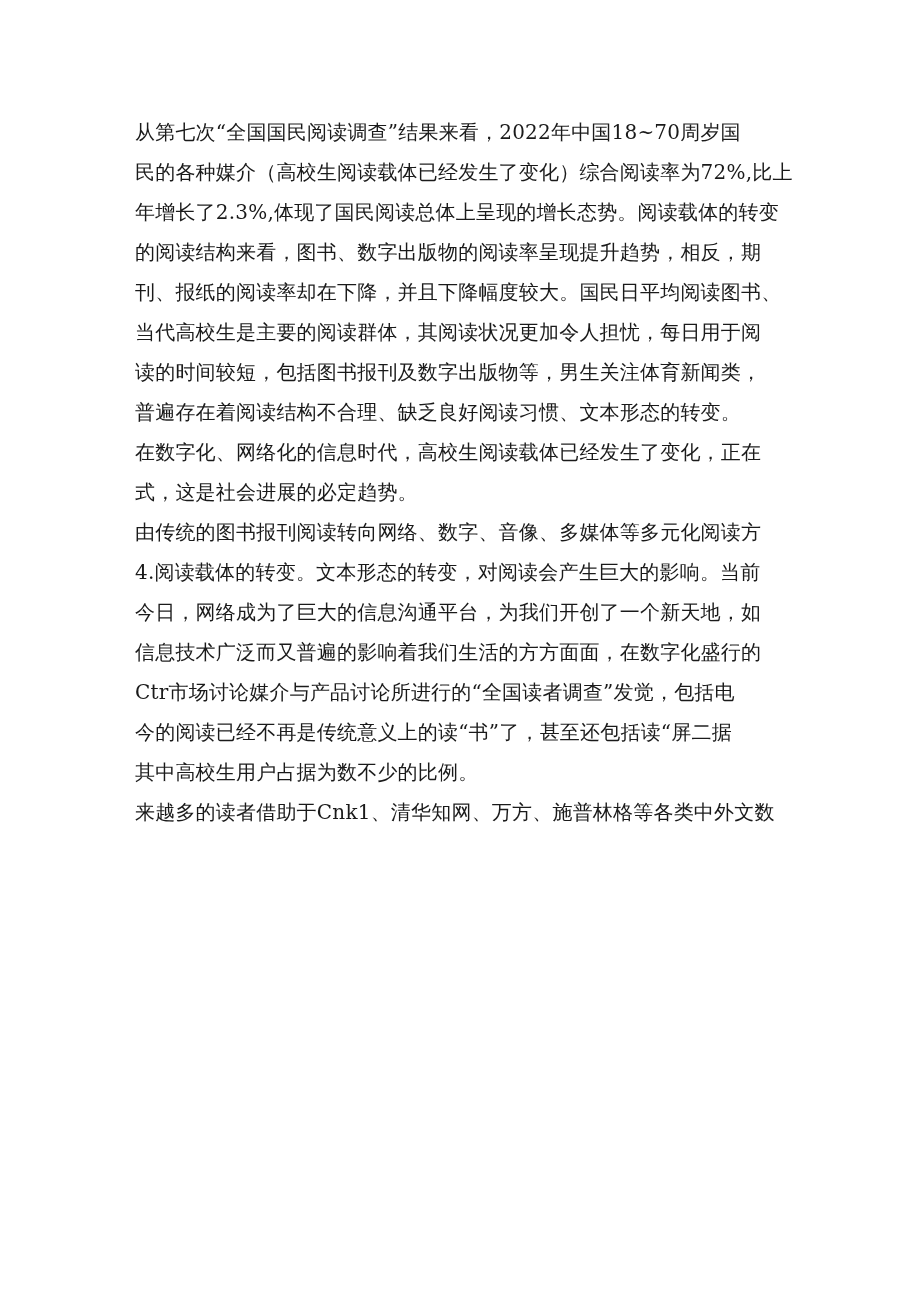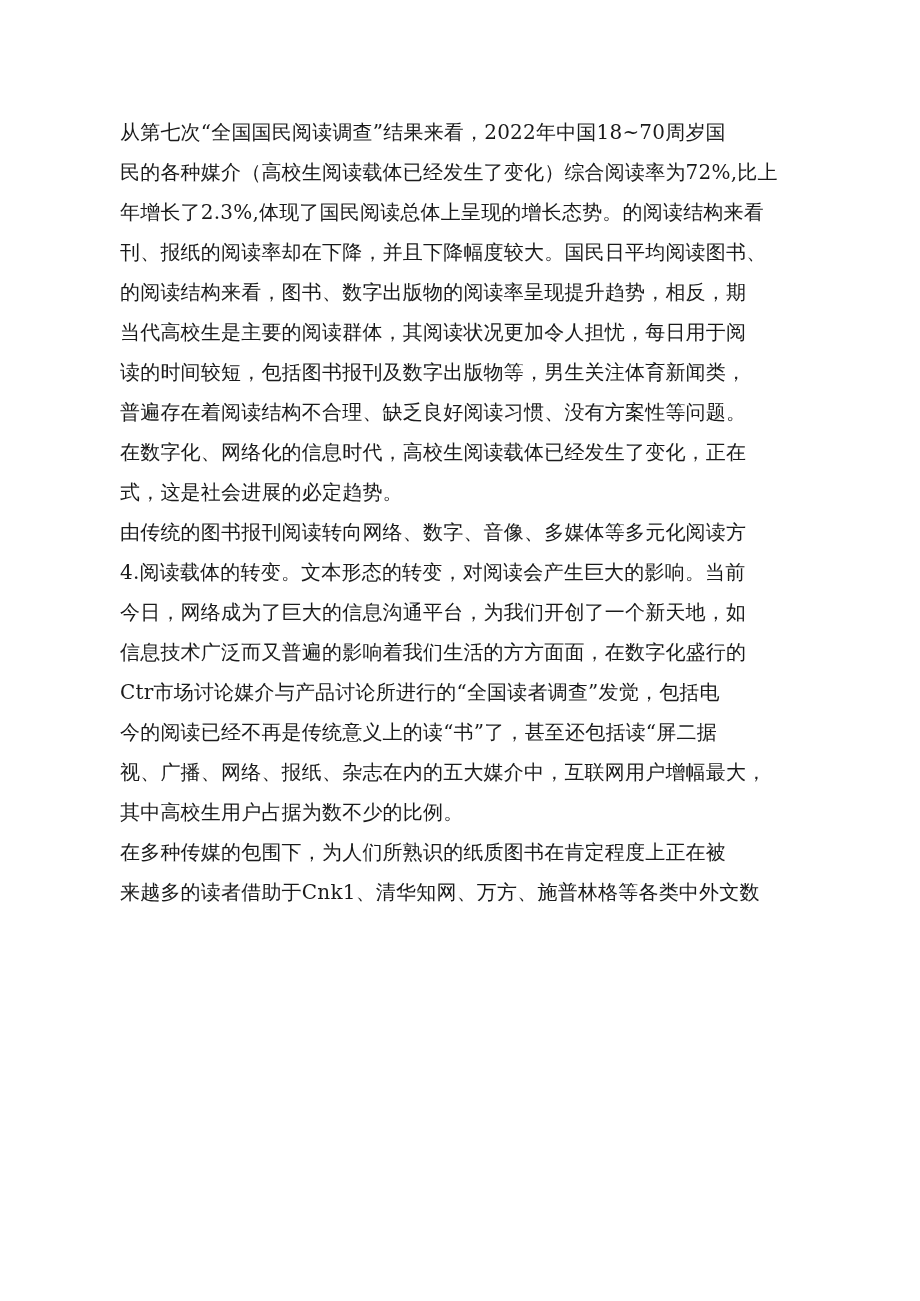--- a/index.html
+++ b/index.html
@@ -10,50 +10,48 @@
     body {
       width: 920px;
       height: 1301px;
       position: relative;
       overflow: hidden;
       font-family: "DejaVu Serif", "Liberation Serif", serif;
       color: #1a1a1a;
     }
     .page {
       position: absolute;
-      left: 120px;
+      left: 135px;
       top: 112px;
       width: 650px;
     }
     .line {
       display: block;
       height: 40px;
       line-height: 40px;
       font-size: 20px;
       white-space: nowrap;
       letter-spacing: 0.2px;
     }
   </style>
 </head>
 <body>
 
 <div class="page">
   <span class="line">从第七次“全国国民阅读调查”结果来看，2022年中国18~70周岁国</span>
   <span class="line">民的各种媒介（高校生阅读载体已经发生了变化）综合阅读率为72%,比上</span>
-  <span class="line">年增长了2.3%,体现了国民阅读总体上呈现的增长态势。的阅读结构来看</span>
+  <span class="line">年增长了2.3%,体现了国民阅读总体上呈现的增长态势。阅读载体的转变</span>
+  <span class="line">的阅读结构来看，图书、数字出版物的阅读率呈现提升趋势，相反，期</span>
   <span class="line">刊、报纸的阅读率却在下降，并且下降幅度较大。国民日平均阅读图书、</span>
-  <span class="line">的阅读结构来看，图书、数字出版物的阅读率呈现提升趋势，相反，期</span>
   <span class="line">当代高校生是主要的阅读群体，其阅读状况更加令人担忧，每日用于阅</span>
   <span class="line">读的时间较短，包括图书报刊及数字出版物等，男生关注体育新闻类，</span>
-  <span class="line">普遍存在着阅读结构不合理、缺乏良好阅读习惯、没有方案性等问题。</span>
+  <span class="line">普遍存在着阅读结构不合理、缺乏良好阅读习惯、文本形态的转变。</span>
   <span class="line">在数字化、网络化的信息时代，高校生阅读载体已经发生了变化，正在</span>
   <span class="line">式，这是社会进展的必定趋势。</span>
   <span class="line">由传统的图书报刊阅读转向网络、数字、音像、多媒体等多元化阅读方</span>
   <span class="line">4.阅读载体的转变。文本形态的转变，对阅读会产生巨大的影响。当前</span>
   <span class="line">今日，网络成为了巨大的信息沟通平台，为我们开创了一个新天地，如</span>
   <span class="line">信息技术广泛而又普遍的影响着我们生活的方方面面，在数字化盛行的</span>
   <span class="line">Ctr市场讨论媒介与产品讨论所进行的“全国读者调查”发觉，包括电</span>
   <span class="line">今的阅读已经不再是传统意义上的读“书”了，甚至还包括读“屏二据</span>
-  <span class="line">视、广播、网络、报纸、杂志在内的五大媒介中，互联网用户增幅最大，</span>
   <span class="line">其中高校生用户占据为数不少的比例。</span>
-  <span class="line">在多种传媒的包围下，为人们所熟识的纸质图书在肯定程度上正在被</span>
   <span class="line">来越多的读者借助于Cnk1、清华知网、万方、施普林格等各类中外文数</span>
 </div>
 
 </body></html>

